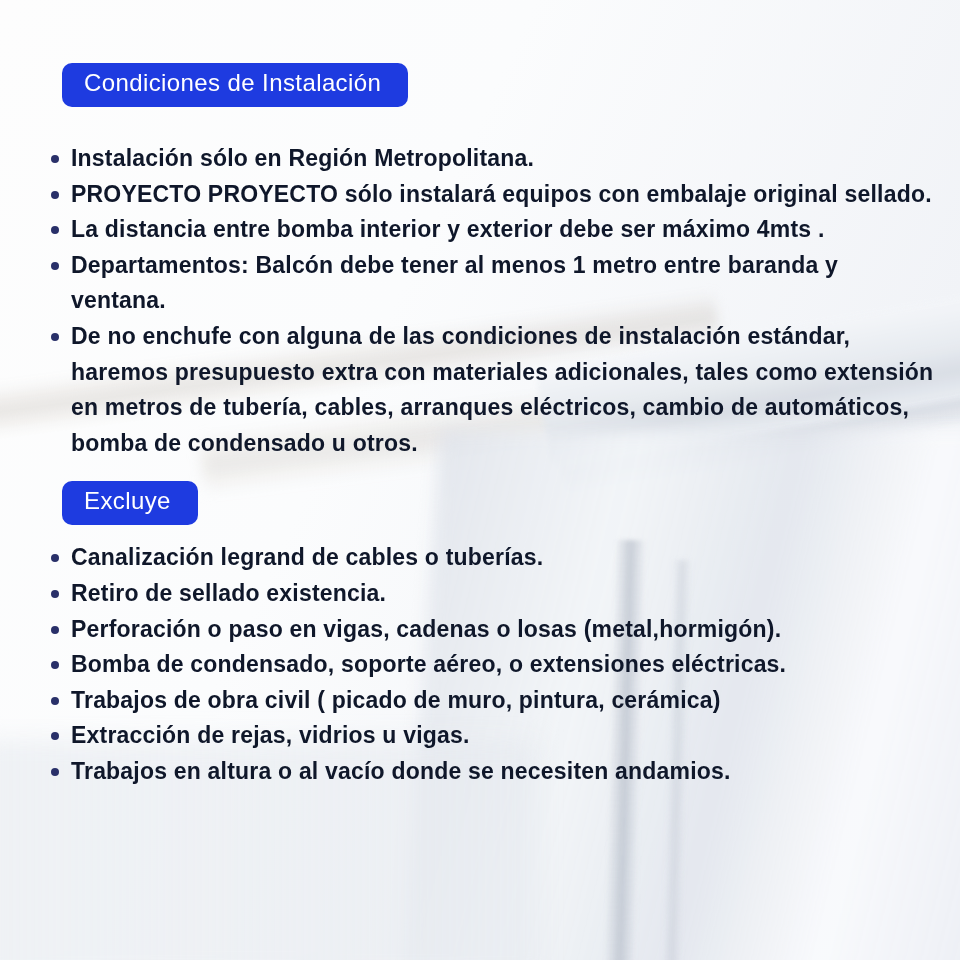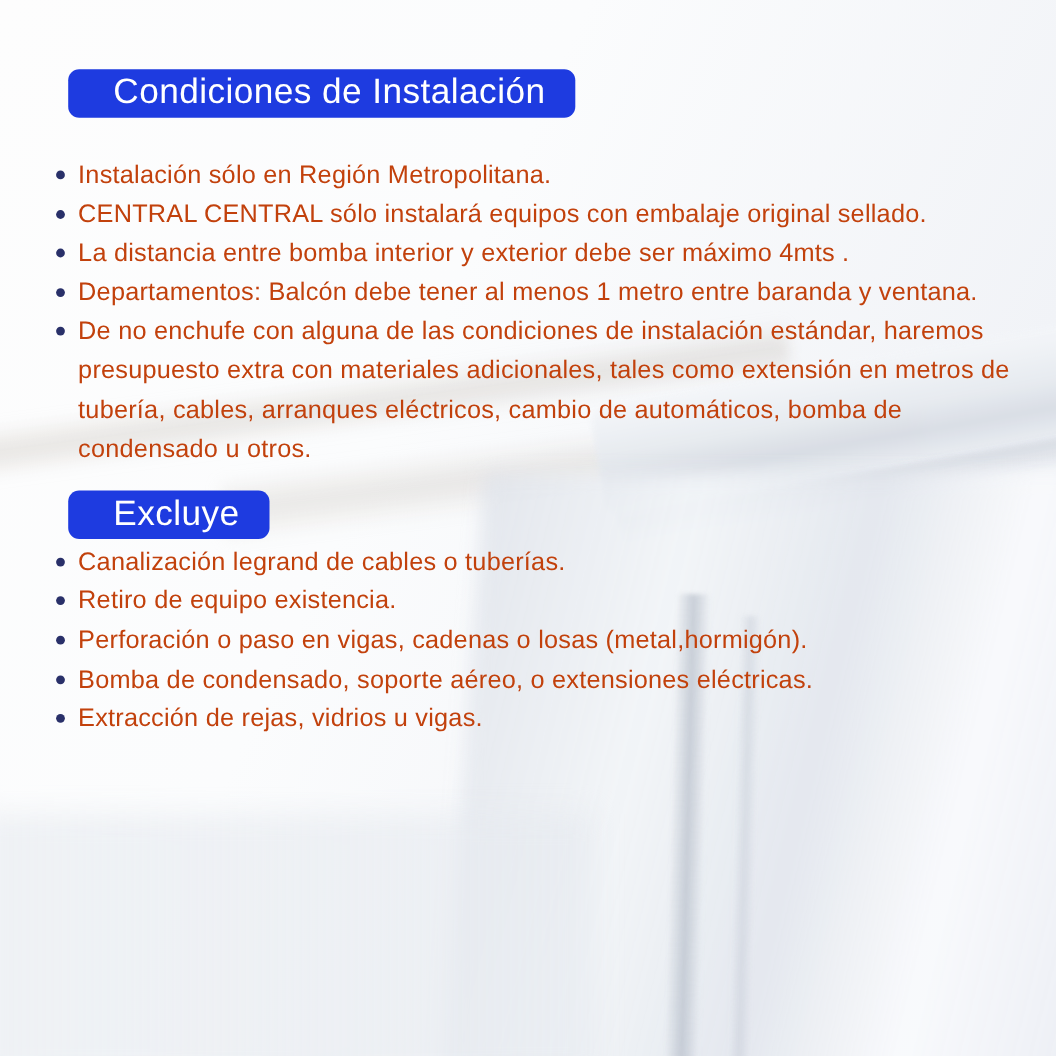--- a/index.html
+++ b/index.html
@@ -77,40 +77,41 @@
     position: absolute; inset: 0; z-index: 1;
     padding: 63px 36px 0 48px;
     box-sizing: border-box;
   }
   .pill {
     display: inline-block;
     margin-left: 14px;
     background: #1e3be0;
     color: #ffffff;
     border-radius: 10px;
-    padding: 4px 27px 8px 41px;
-    font-size: 32px;
+    padding: 4px 27px 8px 22px;
+    font-size: 24px;
     letter-spacing: 0.4px;
     line-height: 32px;
   }
   .pill-row2 { margin-top: 20px; }
   ul.bullets {
     list-style: none;
     margin: 0; padding: 0;
     width: 886px;
   }
   ul.list-1 { margin-top: 34px; }
-  ul.list-2 { margin-top: 3px; }
+  ul.list-2 { margin-top: 15px; }
   ul.bullets li {
     position: relative;
     padding-left: 23px;
     font-size: 23px;
     line-height: 35.6px;
     letter-spacing: 0.2px;
-    color: #c2410c;
+    color: #0f172a;
+    font-weight: bold;
   }
   .dot {
     position: absolute;
     left: 3px; top: 14px;
     width: 8px; height: 8px;
     border-radius: 50%;
     background: #293069;
   }
 </style>
 </head>
@@ -133,21 +134,21 @@
   <section>
     <div class="pill">Condiciones de Instalación</div>
 
     <ul class="bullets list-1">
       <li>
         <span class="dot"></span>
         <span>Instalación sólo en Región Metropolitana.</span>
       </li>
       <li>
         <span class="dot"></span>
-        <span>CENTRAL CENTRAL sólo instalará equipos con embalaje original sellado.</span>
+        <span>PROYECTO PROYECTO sólo instalará equipos con embalaje original sellado.</span>
       </li>
       <li>
         <span class="dot"></span>
         <span>La distancia entre bomba interior y exterior debe ser máximo 4mts .</span>
       </li>
       <li>
         <span class="dot"></span>
         <span>Departamentos: Balcón debe tener al menos 1 metro entre baranda y ventana.</span>
       </li>
       <li>
@@ -160,30 +161,38 @@
   <section class="pill-row2">
     <div class="pill">Excluye</div>
 
     <ul class="bullets list-2">
       <li>
         <span class="dot"></span>
         <span>Canalización legrand de cables o tuberías.</span>
       </li>
       <li>
         <span class="dot"></span>
-        <span>Retiro de equipo existencia.</span>
+        <span>Retiro de sellado existencia.</span>
       </li>
       <li>
         <span class="dot"></span>
         <span>Perforación o paso en vigas, cadenas o losas (metal,hormigón).</span>
       </li>
       <li>
         <span class="dot"></span>
         <span>Bomba de condensado, soporte aéreo, o extensiones eléctricas.</span>
       </li>
       <li>
         <span class="dot"></span>
+        <span>Trabajos de obra civil ( picado de muro, pintura, cerámica)</span>
+      </li>
+      <li>
+        <span class="dot"></span>
         <span>Extracción de rejas, vidrios u vigas.</span>
+      </li>
+      <li>
+        <span class="dot"></span>
+        <span>Trabajos en altura o al vacío donde se necesiten andamios.</span>
       </li>
     </ul>
   </section>
 
 </div>
 
 </body></html>

